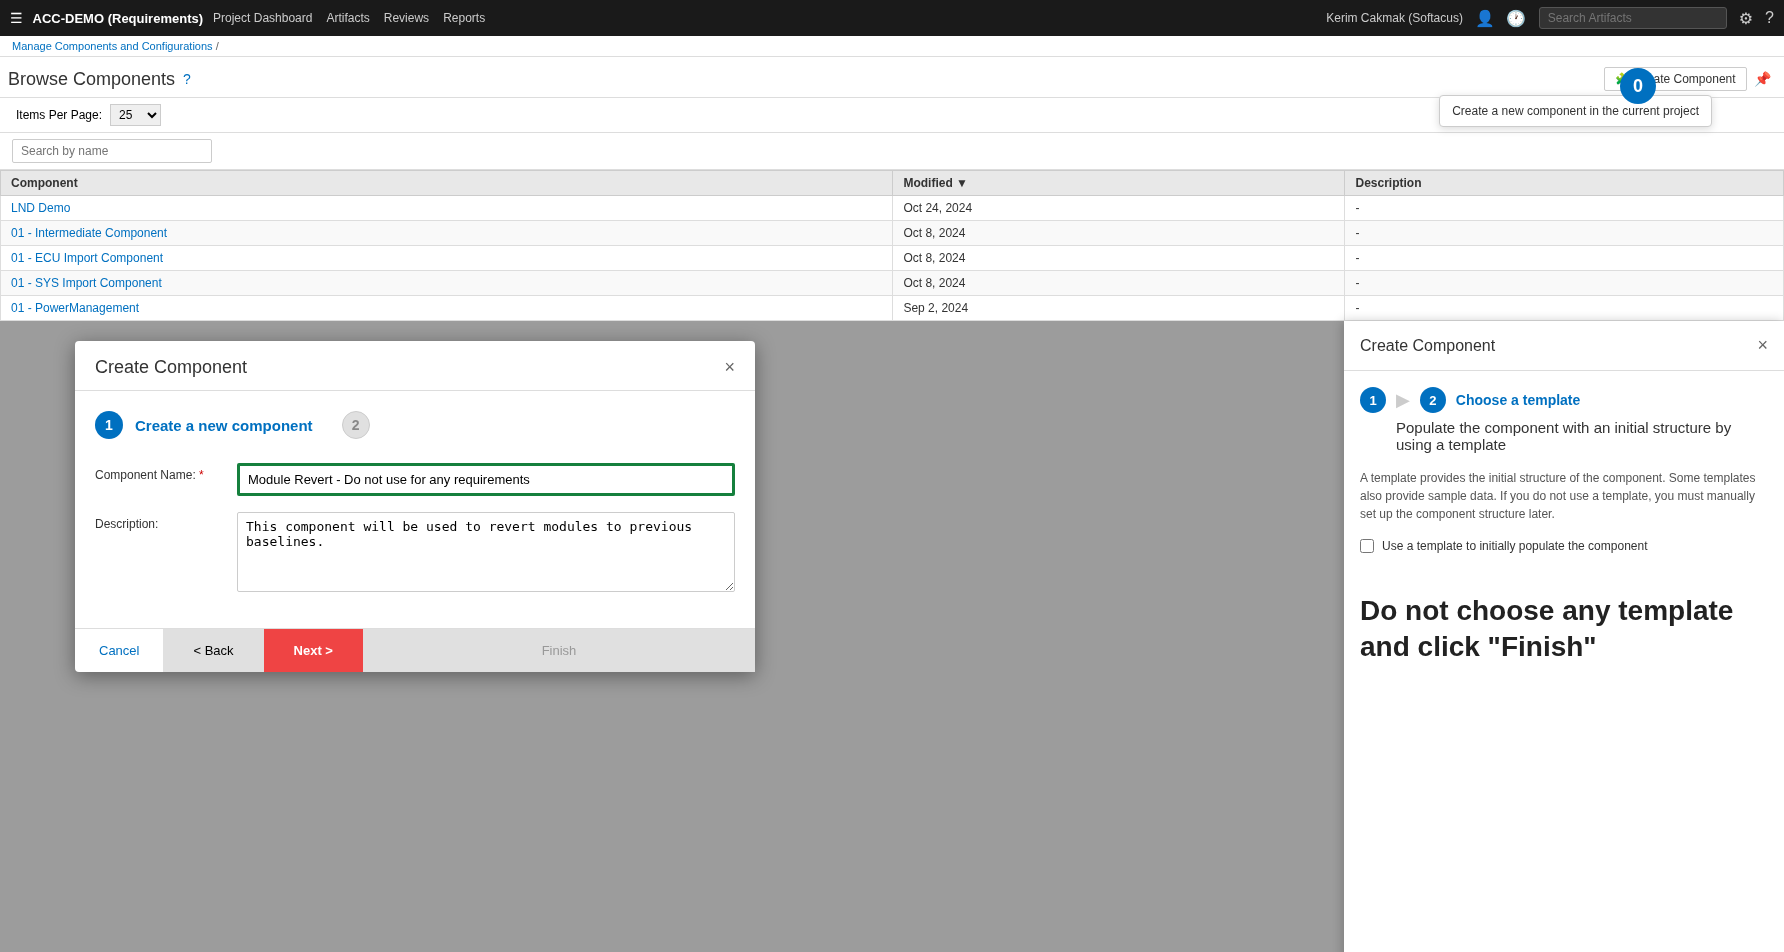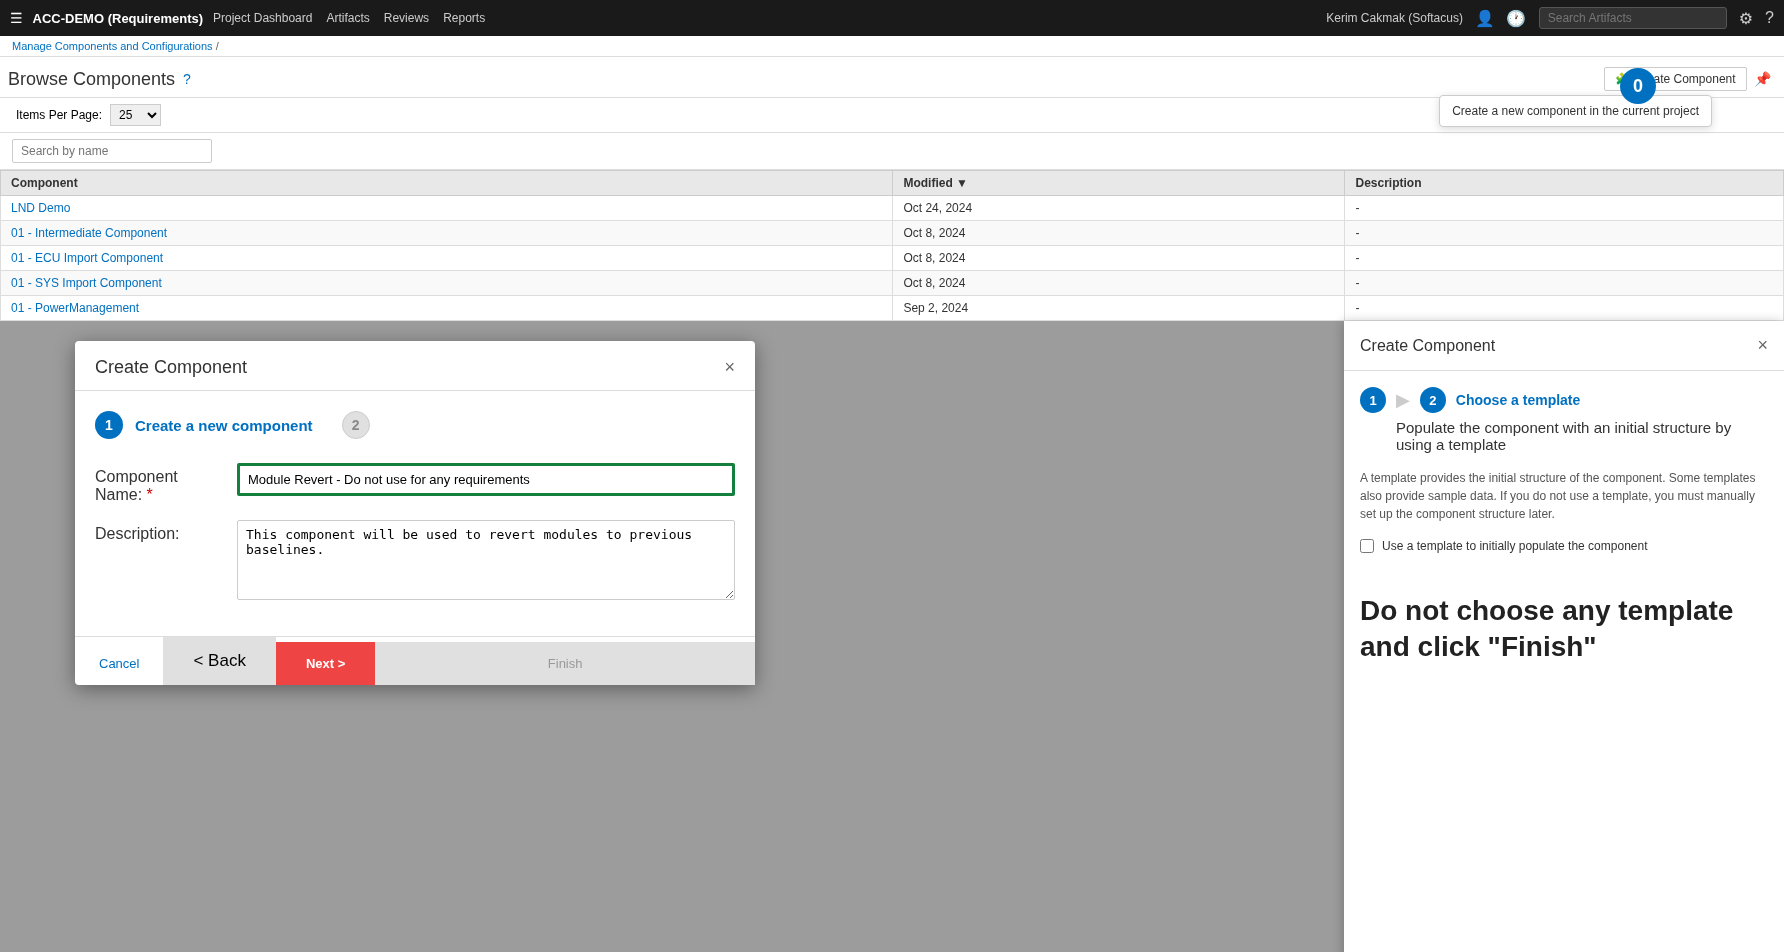--- a/index.html
+++ b/index.html
@@ -209,21 +209,21 @@
     .step-label { font-size: 15px; color: #0070c0; font-weight: bold; }
 
     
     .form-row {
       display: flex;
       align-items: flex-start;
       margin-bottom: 16px;
       gap: 12px;
     }
     .form-label {
-      font-size: 16px;
+      font-size: 12px;
       color: #333;
       width: 130px;
       padding-top: 5px;
       flex-shrink: 0;
     }
     .required { color: #c00; }
     .form-input {
       flex: 1;
       border: 3px solid #15803d;
       padding: 6px 8px;
@@ -251,21 +251,21 @@
     .footer-cancel {
       padding: 14px 24px;
       color: #0070c0;
       cursor: pointer;
       font-size: 13px;
       display: flex; align-items: center;
     }
     .footer-back {
       background: #e0e0e0;
       padding: 14px 30px;
-      font-size: 17px;
+      font-size: 13px;
       cursor: pointer;
       display: flex; align-items: center;
       border: none;
     }
     .footer-next {
       background: #ef4444;
       color: #fff;
       padding: 14px 30px;
       font-size: 13px;
       cursor: pointer;

